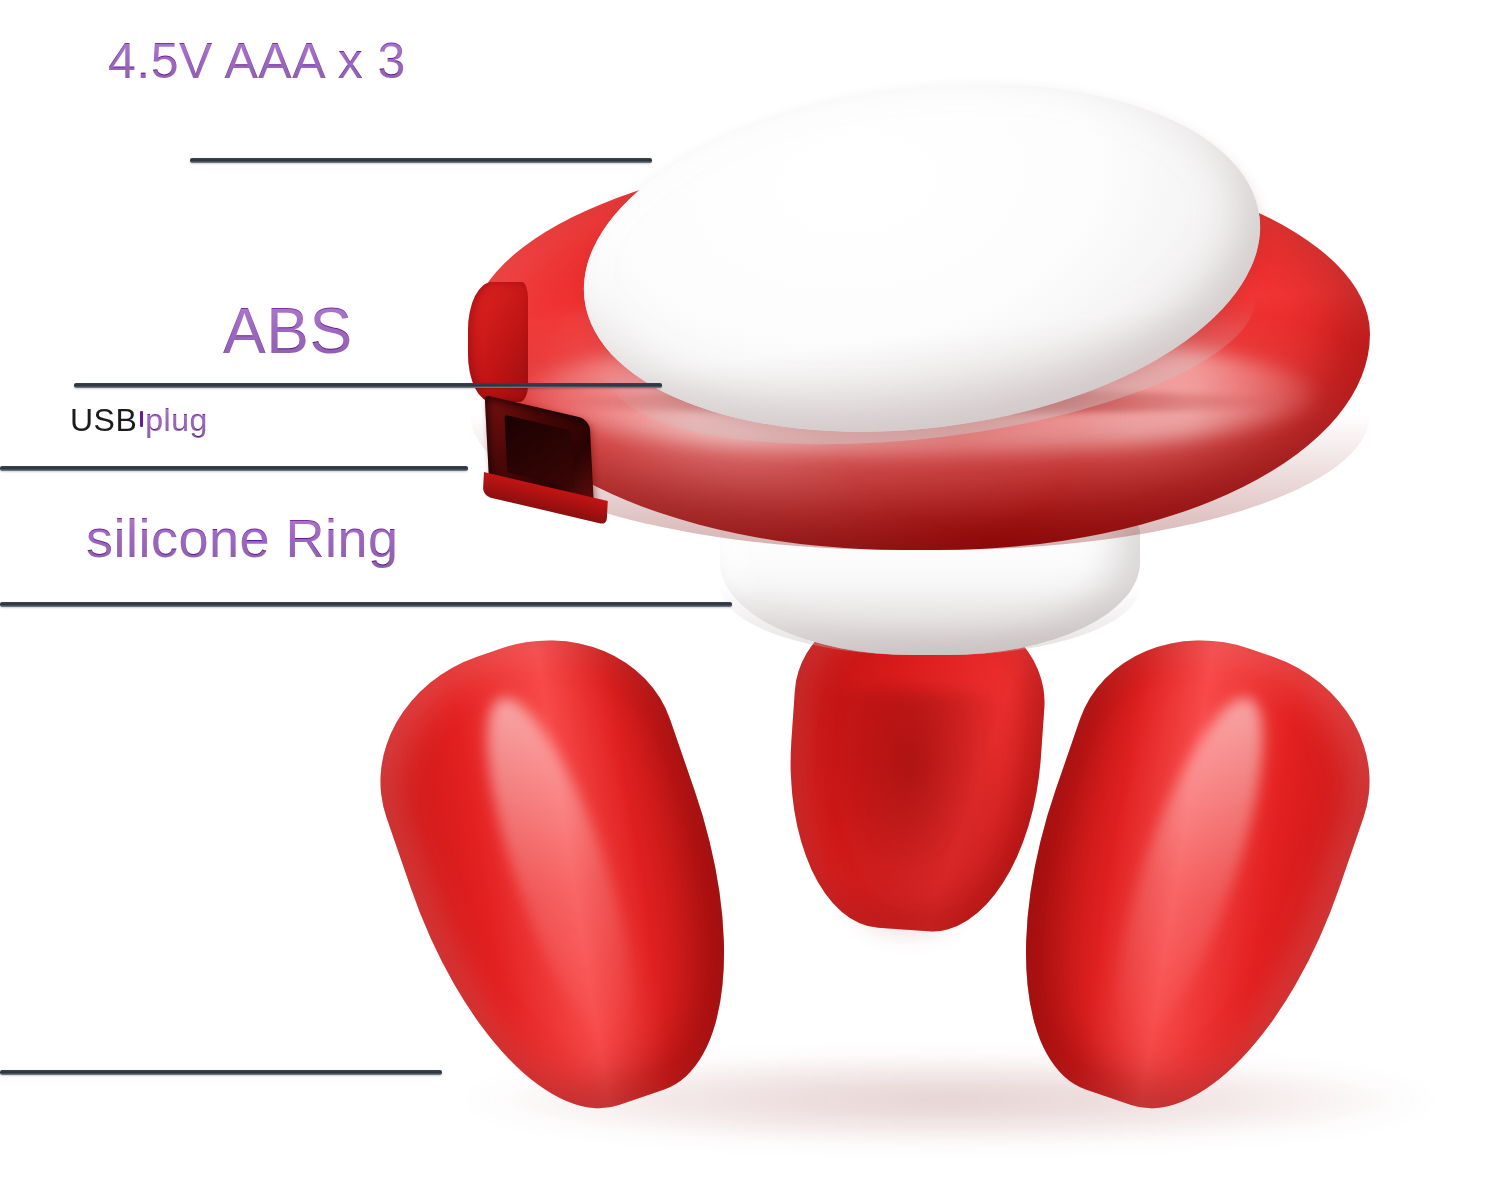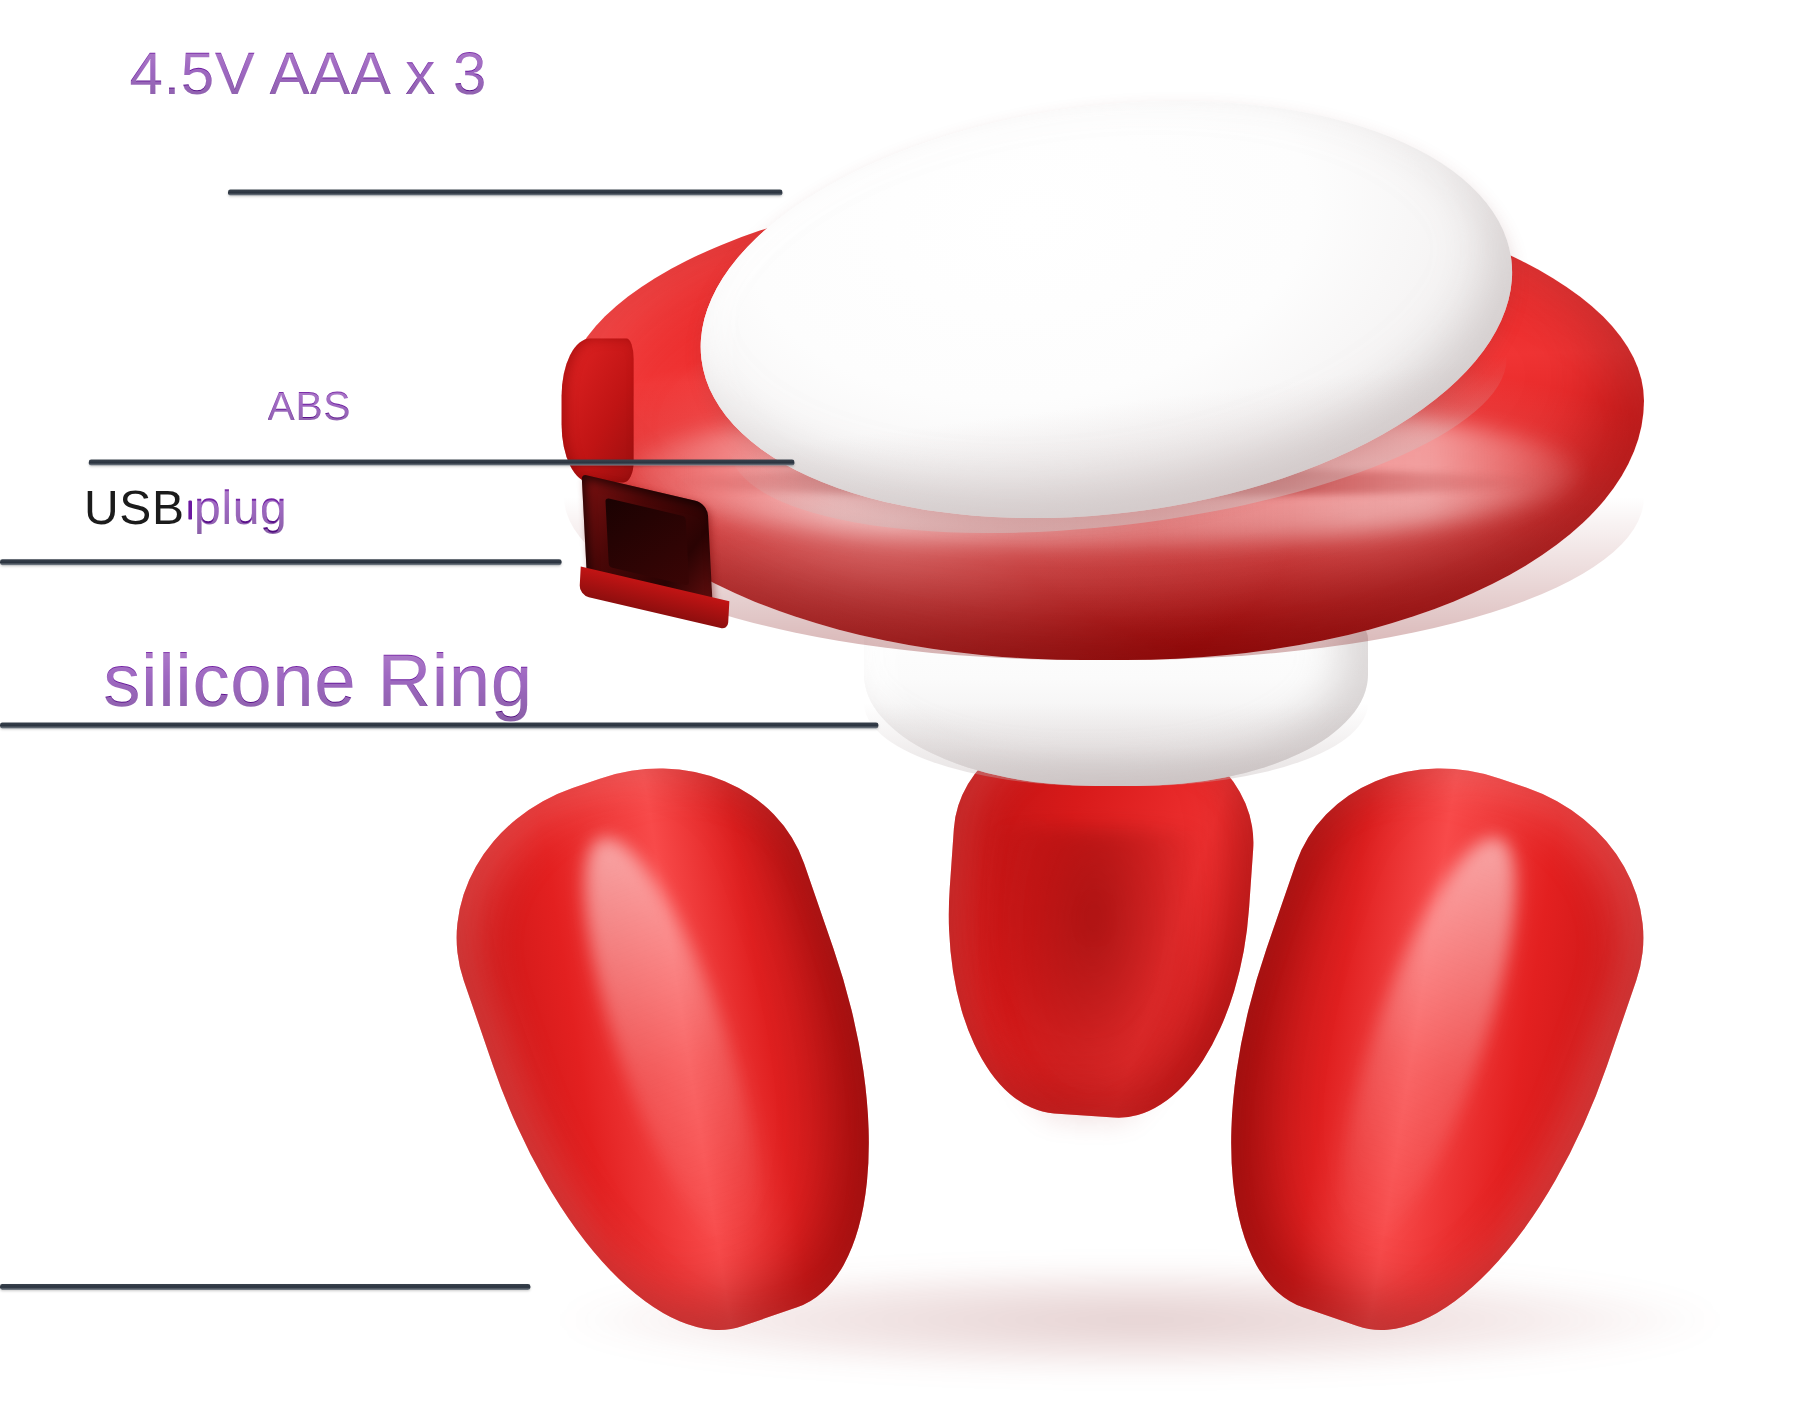--- a/index.html
+++ b/index.html
@@ -13,23 +13,23 @@
          font-weight:400;letter-spacing:.5px;
          background:linear-gradient(180deg,rgba(255,255,255,.0) 0%,rgba(255,255,255,.85) 35%,rgba(255,255,255,.95) 100%);
          padding:2px 8px;border-radius:4px;}
   .lbl-text{background:linear-gradient(180deg,#8A3FB0 0%,#6B18A0 45%,#4B0A78 100%);
             -webkit-background-clip:text;background-clip:text;color:transparent;
             text-shadow:0 1px 0 rgba(255,255,255,.35);}
   .lbl-dark{color:#1b1b1b;}
 
   #lbl-batteries{left:100px;top:34px;font-size:50px;text-align:center;}
   #lbl-batteries .l2{display:block;margin-top:12px;}
-  #lbl-abs{left:215px;top:320px;font-size:34px;}
-  #lbl-usb{left:62px;top:402px;font-size:40px;}
-  #lbl-silicone{left:78px;top:535px;font-size:62px;}
+  #lbl-abs{left:215px;top:297px;font-size:64px;}
+  #lbl-usb{left:62px;top:402px;font-size:32px;}
+  #lbl-silicone{left:78px;top:509px;font-size:54px;}
   #lbl-massage{left:8px;top:996px;font-size:52px;}
 
   .usb-sep{display:inline-block;width:3px;height:16px;background:#6B18A0;
            margin:0 2px 0 3px;vertical-align:4px;border-radius:1px;}
 
   
   .leader{position:absolute;height:5px;border-radius:2px;
           background:linear-gradient(180deg,#39424d 0%,#2b3440 55%,#7d858e 100%);
           box-shadow:0 1px 2px rgba(0,0,0,.18);}
 

